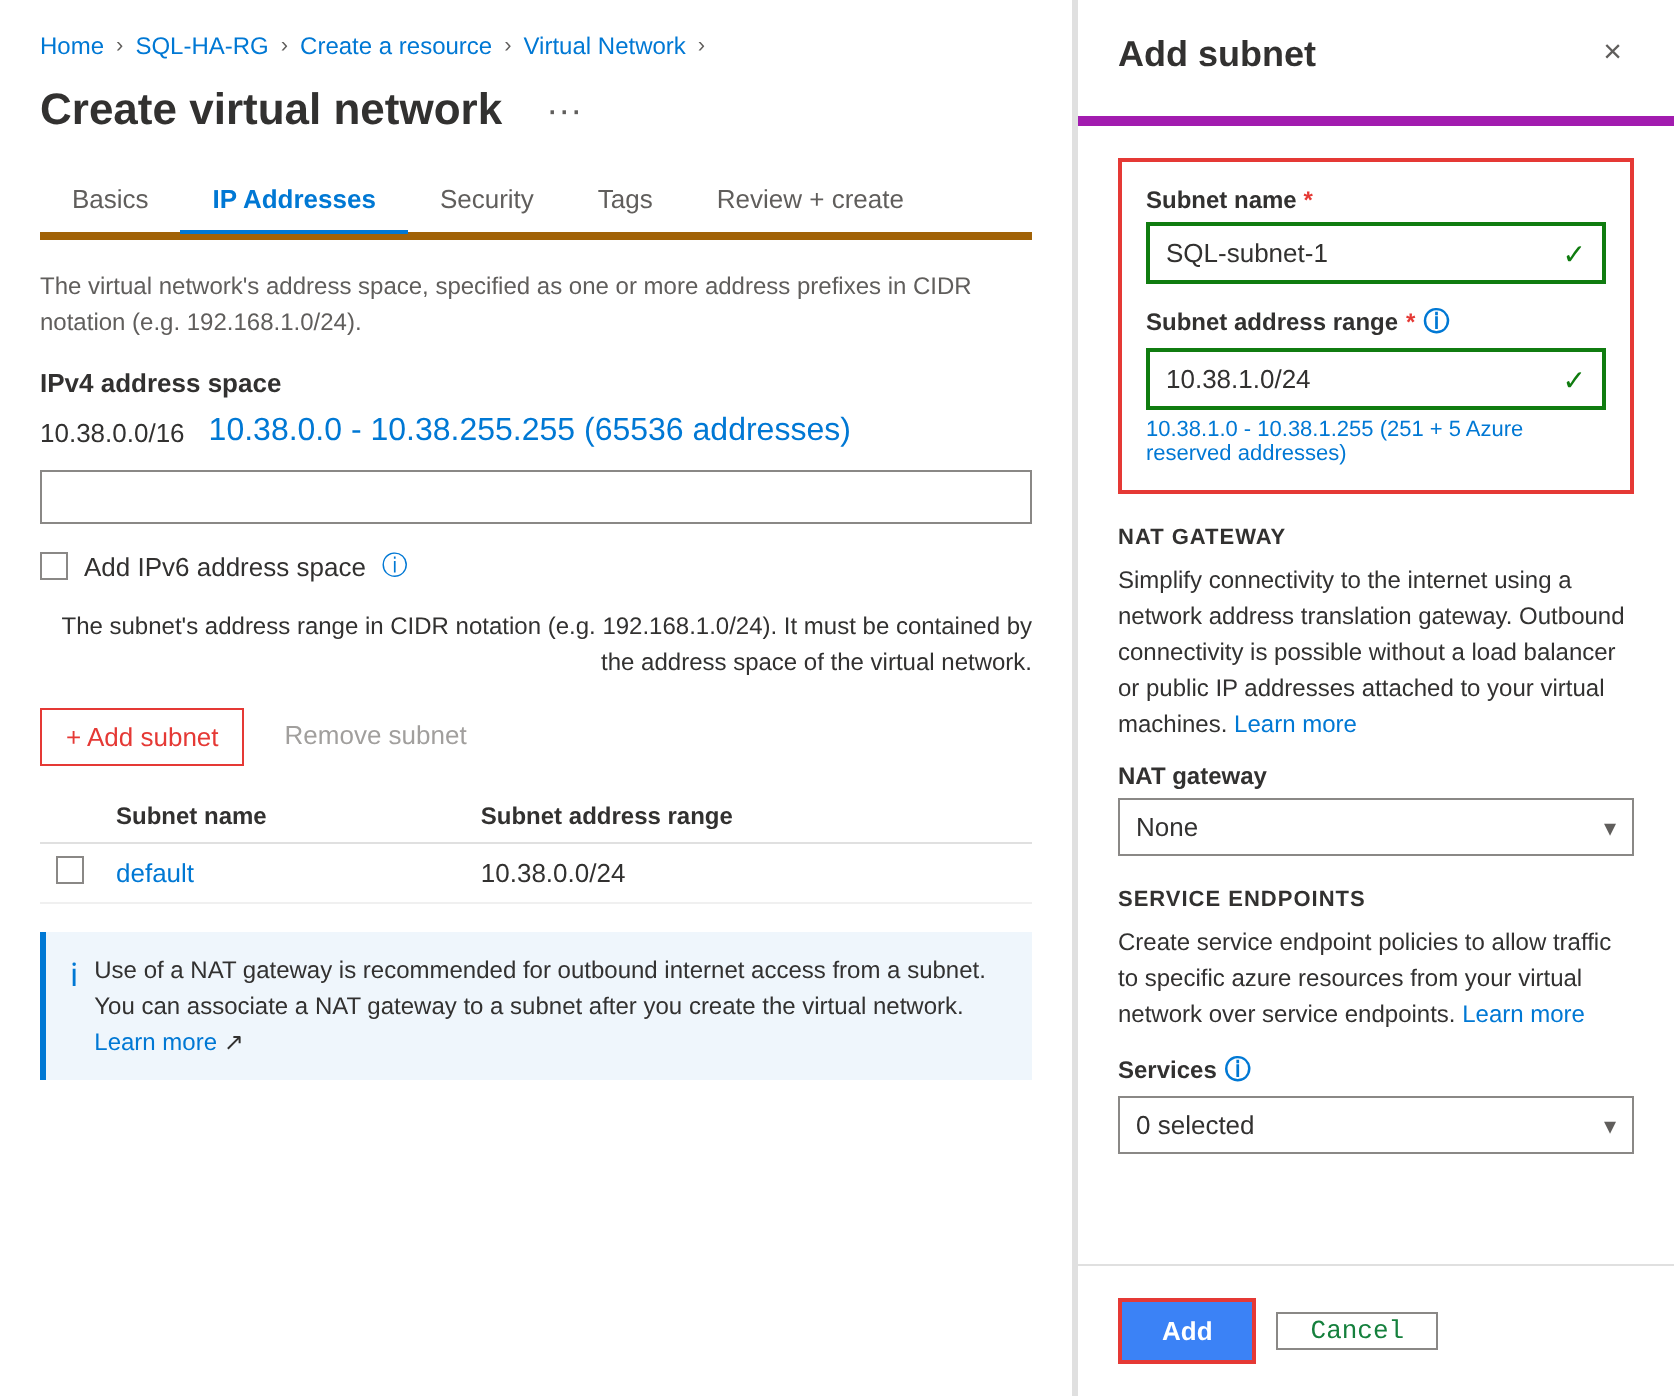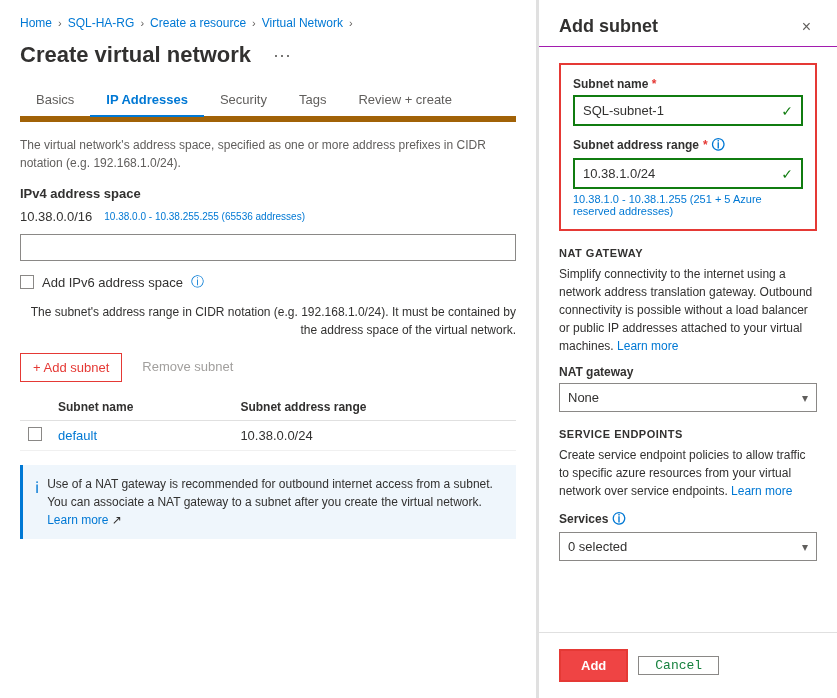--- a/index.html
+++ b/index.html
@@ -13,31 +13,31 @@
     .breadcrumb { display: flex; align-items: center; gap: 6px; font-size: 12px; color: #0078d4; margin-bottom: 12px; flex-wrap: wrap; }
     .breadcrumb-separator { color: #605e5c; font-size: 11px; }
     .breadcrumb-item { color: #0078d4; cursor: pointer; }
     .breadcrumb-item.current { color: #0078d4; }
 
     .page-title-row { display: flex; align-items: center; gap: 22px; margin-bottom: 16px; }
     .page-title { font-size: 22px; font-weight: 600; color: #323130; }
     .title-dots { font-size: 18px; color: #605e5c; cursor: pointer; }
 
     
-    .tabs { display: flex; border-bottom: 6px solid #a16207; margin-bottom: 14px; gap: 0; }
+    .tabs { display: flex; border-bottom: 4px solid #a16207; margin-bottom: 14px; gap: 0; }
     .tab { padding: 8px 16px; cursor: pointer; font-size: 13px; color: #605e5c; border-bottom: 2px solid transparent; margin-bottom: -1px; white-space: nowrap; }
     .tab.active { color: #0078d4; border-bottom: 2px solid #0078d4; font-weight: 600; }
 
     .section-desc { font-size: 12px; color: #605e5c; margin-bottom: 14px; line-height: 1.5; }
 
     .subsection-title { font-size: 13px; font-weight: 600; margin-bottom: 8px; color: #323130; }
 
     .address-space-row { display: flex; align-items: center; gap: 12px; margin-bottom: 10px; font-size: 13px; }
     .address-value { font-weight: 500; }
-    .address-range { color: #0078d4; font-size: 10px; }
+    .address-range { color: #0078d4; font-size: 16px; }
 
     .address-input { width: 100%; border: 1px solid #8a8886; padding: 5px 8px; font-size: 13px; margin-bottom: 12px; outline: none; }
 
     .ipv6-checkbox-row { display: flex; align-items: center; gap: 8px; margin-bottom: 12px; }
     .checkbox { width: 14px; height: 14px; border: 1px solid #8a8886; cursor: pointer; display: inline-flex; align-items: center; justify-content: center; background: #fff; flex-shrink: 0; }
     .info-icon { color: #0078d4; font-size: 13px; cursor: pointer; }
 
     .cidr-note { font-size: 12px; color: #323130; margin-bottom: 14px; line-height: 1.5; text-align: right; }
 
     .add-subnet-btn { display: inline-flex; align-items: center; gap: 6px; padding: 6px 12px; border: 1px solid #e53935; color: #e53935; background: #fff; cursor: pointer; font-size: 13px; font-weight: 500; margin-right: 8px; }
@@ -51,21 +51,21 @@
     .subnet-table td.link { color: #0078d4; cursor: pointer; }
     .subnet-table .checkbox-cell { width: 30px; }
 
     .info-box { display: flex; align-items: flex-start; gap: 8px; background: #eff6fc; border-left: 3px solid #0078d4; padding: 10px 12px; font-size: 12px; color: #323130; line-height: 1.5; margin-top: 8px; }
     .info-box-icon { color: #0078d4; font-size: 16px; flex-shrink: 0; margin-top: 1px; }
     .info-link { color: #0078d4; cursor: pointer; }
 
     
     .right-panel { width: 300px; background: #fff; border-left: 2px solid #e0e0e0; display: flex; flex-direction: column; }
 
-    .panel-header { display: flex; justify-content: space-between; padding: 16px 20px 8px 20px; border-bottom: 1px solid #a21caf; }
+    .panel-header { display: flex; align-items: center; justify-content: space-between; padding: 16px 20px 20px 20px; border-bottom: 5px solid #a21caf; }
     .panel-title { font-size: 18px; font-weight: 600; color: #323130; }
     .close-btn { background: none; border: none; cursor: pointer; font-size: 16px; color: #605e5c; padding: 2px 6px; }
 
     .panel-body { flex: 1; overflow-y: auto; padding: 16px 20px; }
 
     .field-group { margin-bottom: 14px; }
     .field-label { font-size: 12px; font-weight: 600; margin-bottom: 4px; color: #323130; }
     .field-label .required { color: #e53935; }
 
     .text-input-wrapper { position: relative; border: 2px solid #e53935; }
@@ -78,21 +78,21 @@
     .section-heading { font-size: 11px; font-weight: 700; letter-spacing: 0.5px; color: #323130; text-transform: uppercase; margin: 16px 0 6px 0; }
 
     .section-text { font-size: 12px; color: #323130; line-height: 1.5; margin-bottom: 10px; }
     .section-text a { color: #0078d4; cursor: pointer; text-decoration: none; }
 
     .select-wrapper { position: relative; border: 1px solid #8a8886; background: #fff; }
     .select-field { width: 100%; padding: 6px 30px 6px 8px; font-size: 13px; appearance: none; background: transparent; border: none; outline: none; cursor: pointer; color: #323130; }
     .select-arrow { position: absolute; right: 8px; top: 50%; transform: translateY(-50%); pointer-events: none; color: #605e5c; font-size: 12px; }
 
     .panel-footer { padding: 16px 20px; border-top: 1px solid #e0e0e0; display: flex; gap: 10px; align-items: center; }
-    .btn-add { background: #ef4444; color: #fff; border: 2px solid #e53935; padding: 7px 20px; font-size: 13px; font-weight: 600; cursor: pointer; }
+    .btn-add { background: #3b82f6; color: #fff; border: 2px solid #e53935; padding: 7px 20px; font-size: 13px; font-weight: 600; cursor: pointer; }
     .btn-cancel { background: #fff; color: #15803d; border: 1px solid #8a8886; padding: 1px 16px; font-size: 13px; cursor: pointer; font-family: Liberation Mono, monospace; }
 
     .subnet-name-section { border: 2px solid #e53935; padding: 12px; margin-bottom: 14px; }
     .field-group-inner { margin-bottom: 10px; }
     .field-group-inner:last-child { margin-bottom: 0; }
   </style>
 </head>
 <body>
 
 <div class="main-container">

